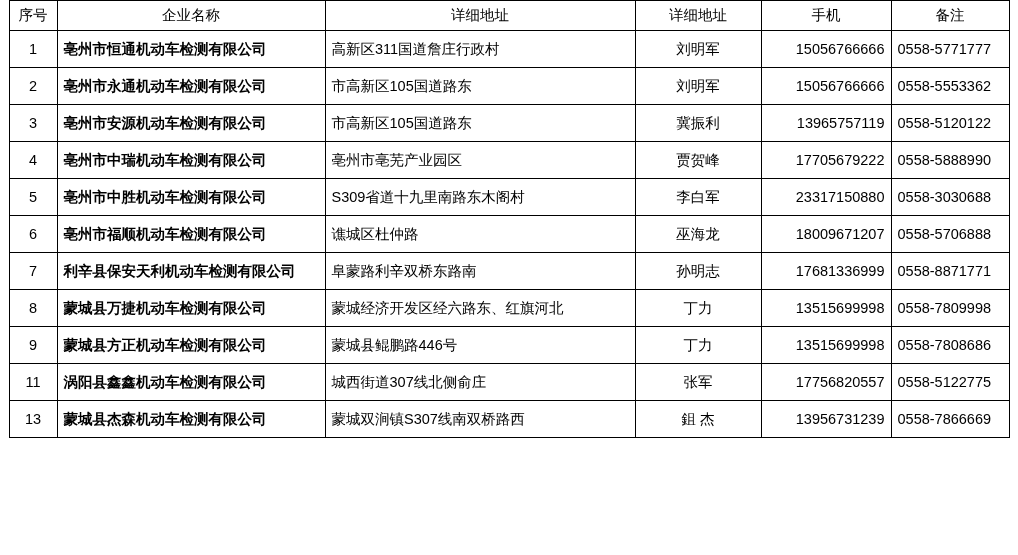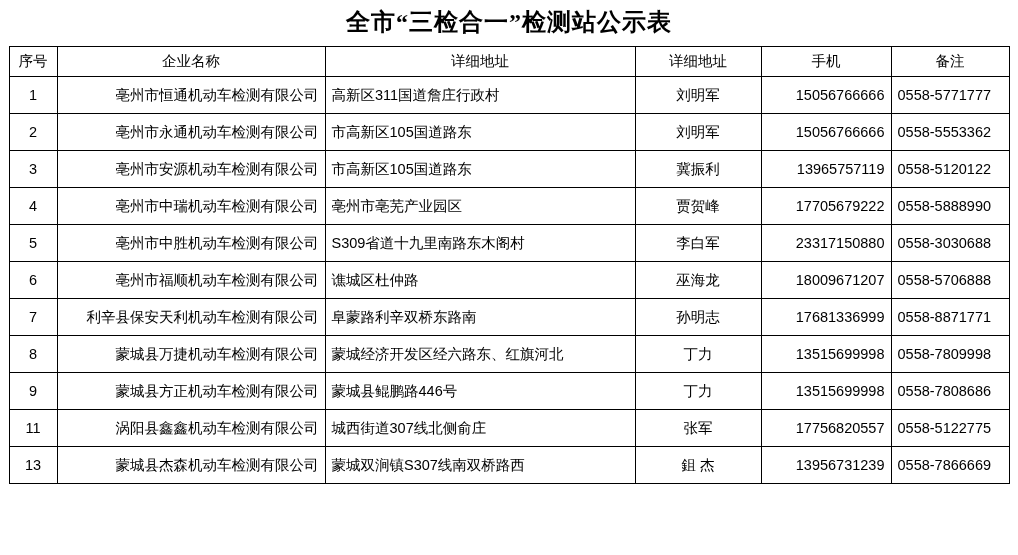--- a/index.html
+++ b/index.html
@@ -47,32 +47,31 @@
     vertical-align: middle;
     white-space: nowrap;
     overflow: hidden;
   }
   table.main th {
     text-align: center;
     font-weight: normal;
     height: 30px;
   }
   .col-idx { width: 48px; text-align: center; }
-  .col-name { width: 268px; text-align: right; }
+  .col-name { width: 268px; text-align: left; font-weight: bold; }
   .col-addr { width: 310px; text-align: left; padding-left: 10px; margin-top: 16px; }
   .col-legal { width: 126px; text-align: center; }
   .col-phone { width: 130px; text-align: right; padding-right: 6px; }
   .col-note { width: 118px; text-align: left; padding-left: 4px; }
   th.col-addr, th.col-phone, th.col-note { text-align: center; padding-left: 6px; padding-right: 6px; }
 </style>
 </head>
 <body>
 
 <div class="page">
-  <div class="doc-title">全市“三检合一”检测站公示表</div>
 
   <table class="main">
     <thead>
       <tr>
         <th class="col-idx">序号</th>
         <th class="col-name">企业名称</th>
         <th class="col-addr">详细地址</th>
         <th class="col-legal">详细地址</th>
         <th class="col-phone">手机</th>
         <th class="col-note">备注</th>

